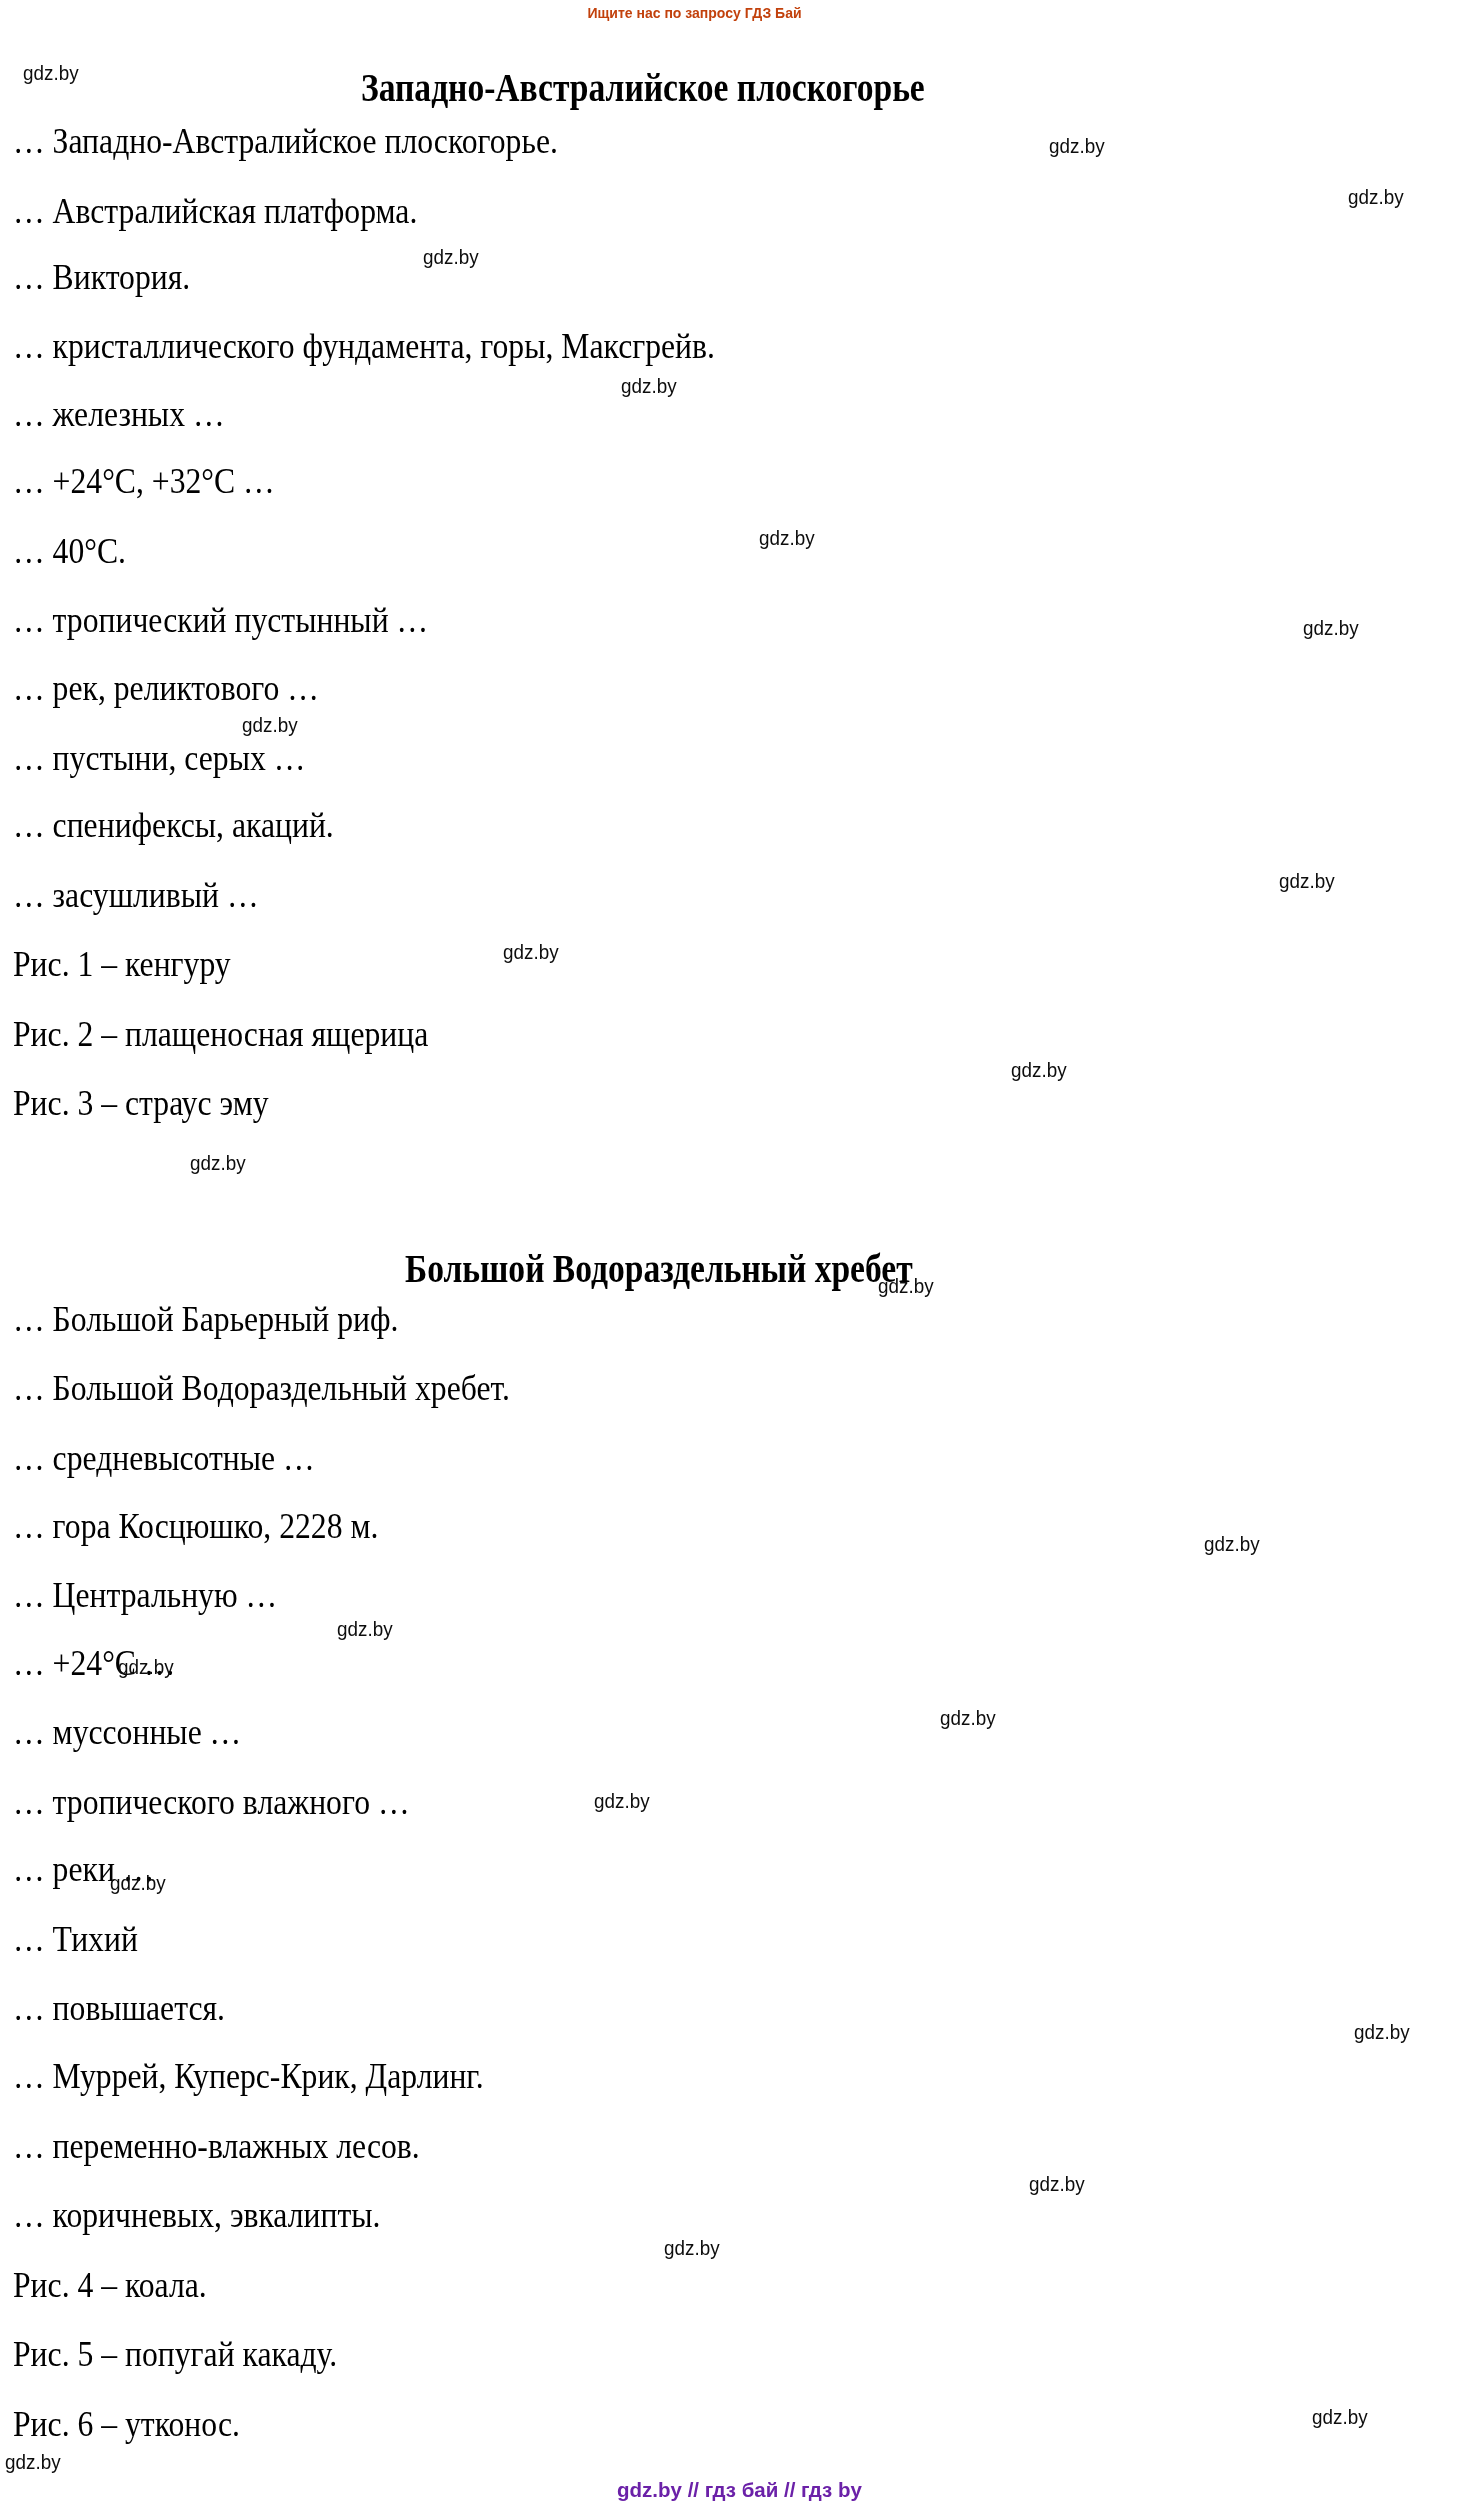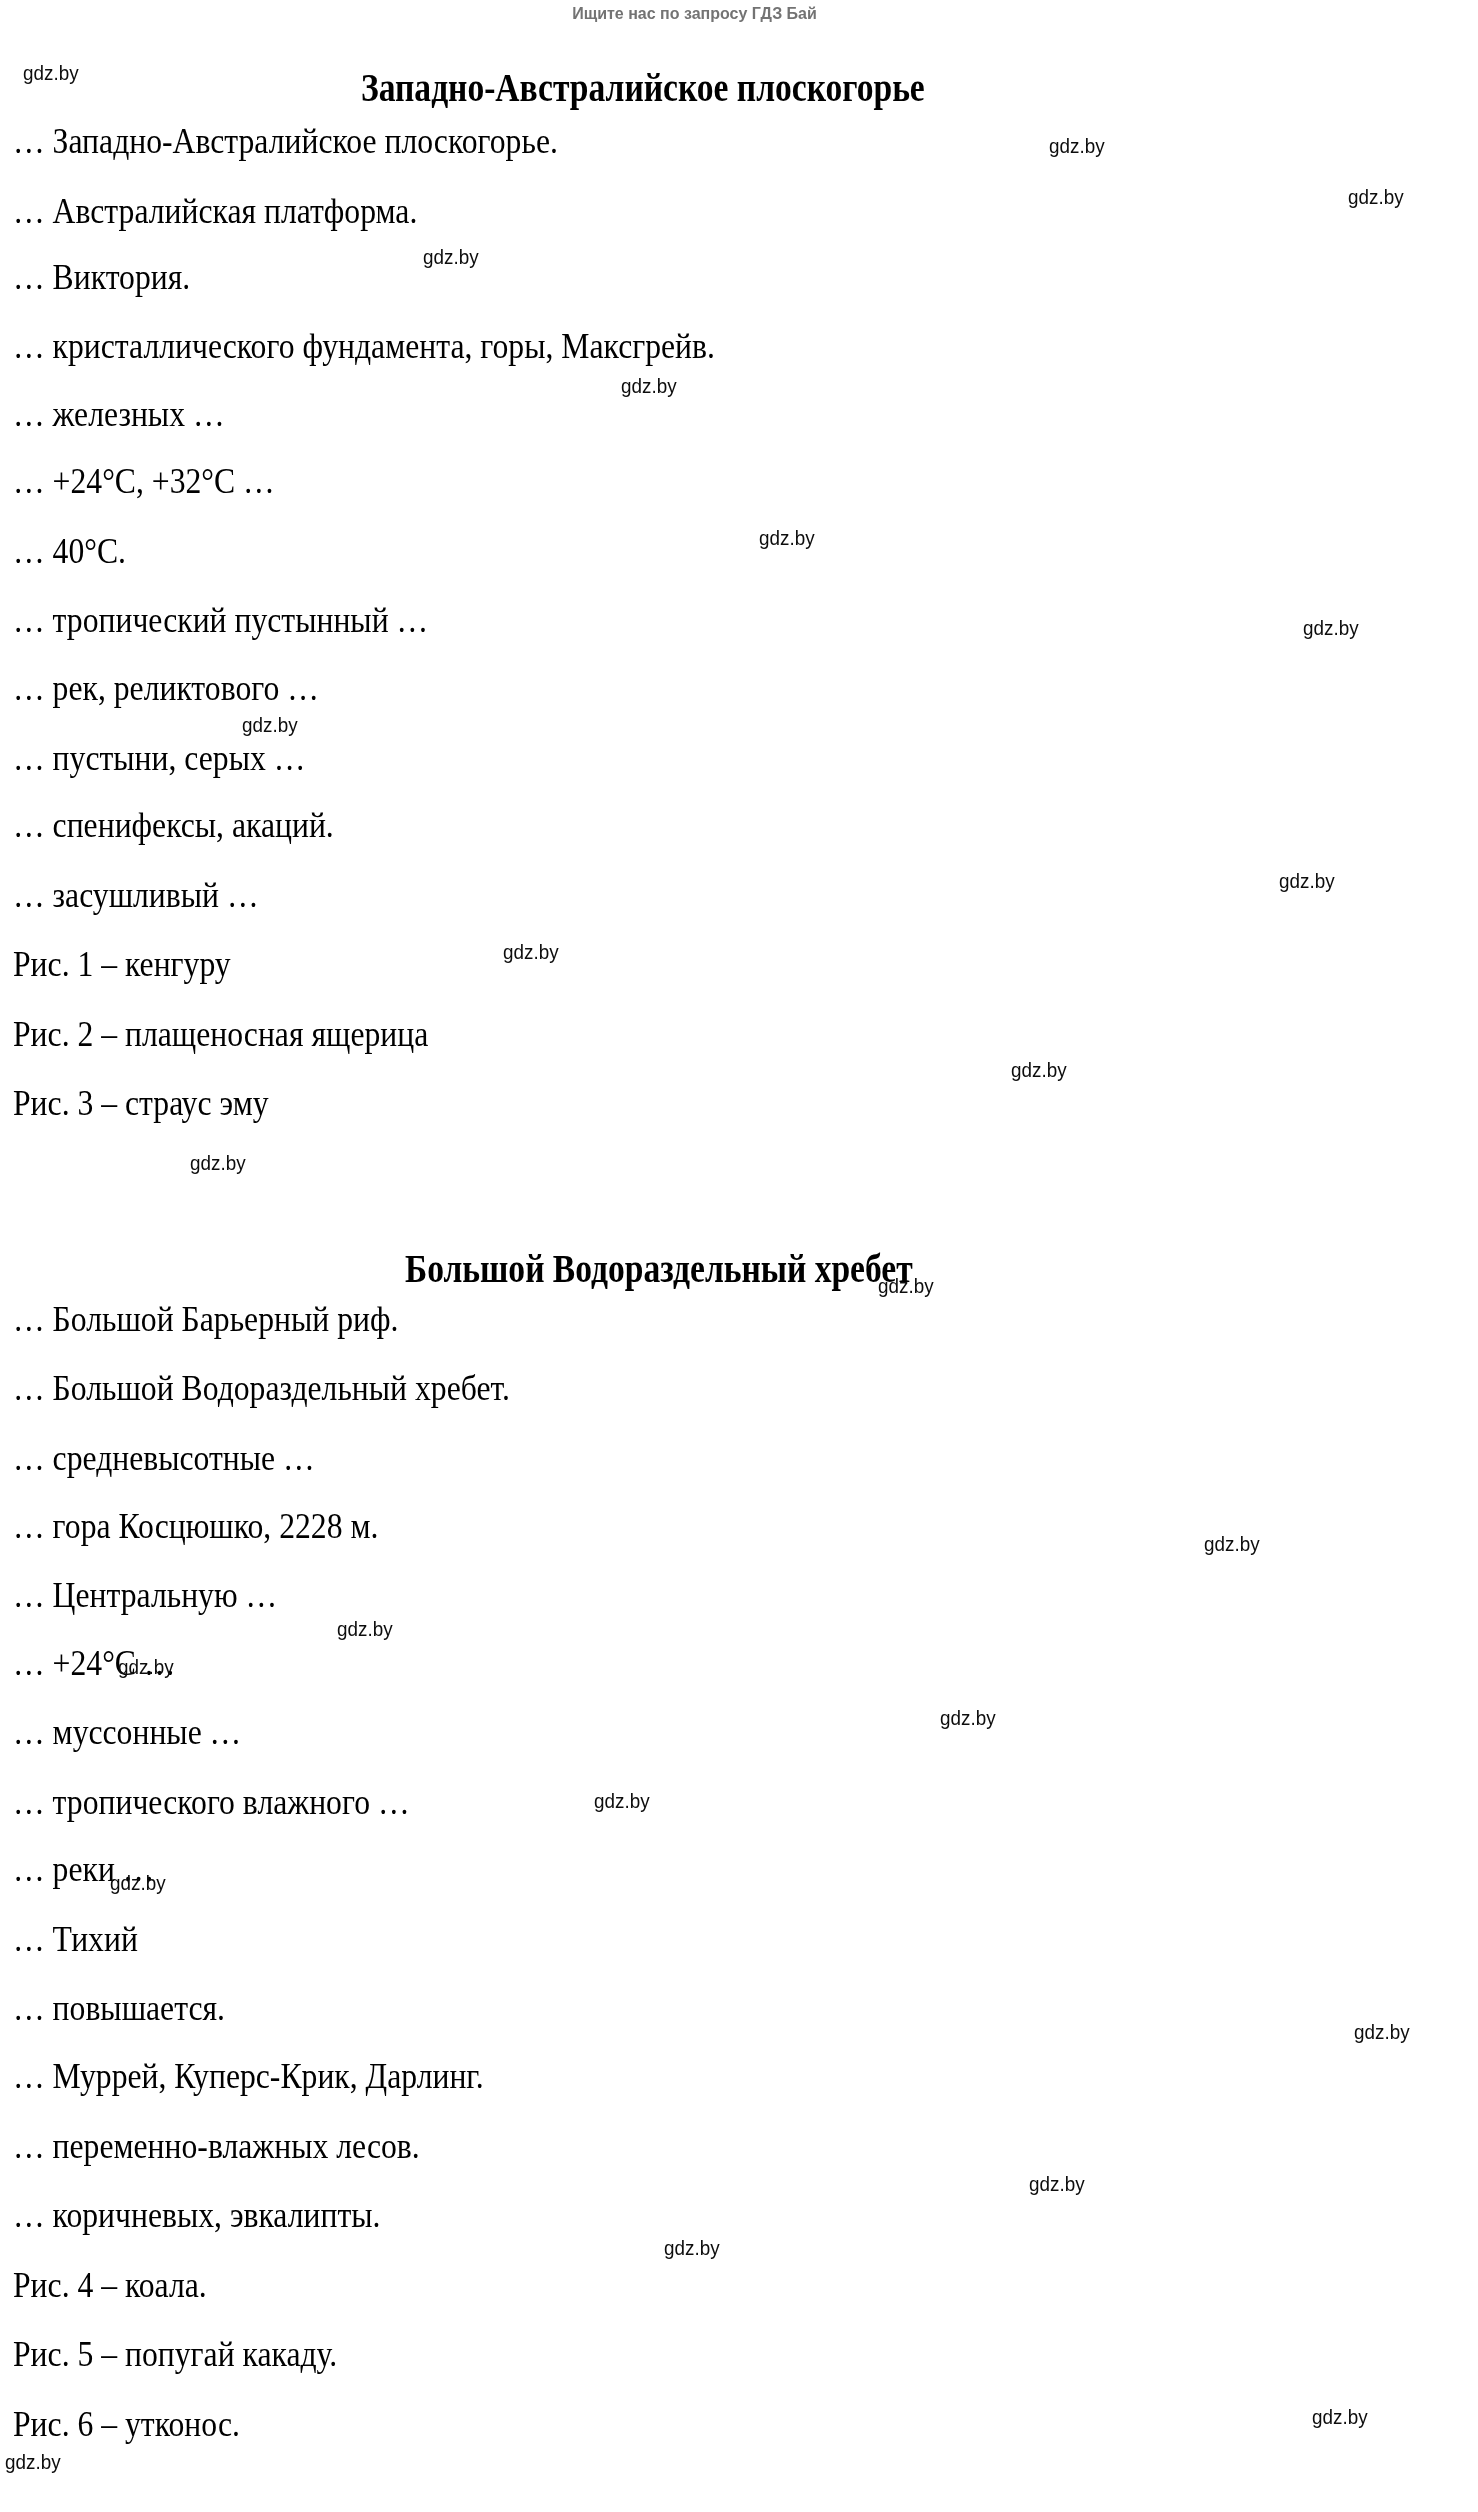--- a/index.html
+++ b/index.html
@@ -18,23 +18,23 @@
 
   
   #promo-banner {
     position: absolute;
     top: 0px;
     left: 0;
     width: 1389px;
     text-align: center;
     font-family: "Liberation Sans", sans-serif;
     font-weight: bold;
-    font-size: 16px;
+    font-size: 14px;
     line-height: 27px;
-    color: #737373;
+    color: #c2410c;
     white-space: nowrap;
   }
 
   
   .section-heading {
     position: absolute;
     font-family: "Liberation Serif", serif;
     font-weight: bold;
     font-size: 39px;
     line-height: 45px;
@@ -151,15 +151,16 @@
       <div class="watermark" style="left: 940px; top: 1706px;">gdz.by</div>
       <div class="watermark" style="left: 594px; top: 1789px;">gdz.by</div>
       <div class="watermark" style="left: 110px; top: 1871px;">gdz.by</div>
       <div class="watermark" style="left: 1354px; top: 2020px;">gdz.by</div>
       <div class="watermark" style="left: 1029px; top: 2172px;">gdz.by</div>
       <div class="watermark" style="left: 664px; top: 2236px;">gdz.by</div>
       <div class="watermark" style="left: 1312px; top: 2405px;">gdz.by</div>
       <div class="watermark" style="left: 4.5px; top: 2450px;">gdz.by</div>
     </div>
 
+  <div id="footer-strip">gdz.by  //  гдз бай  //  гдз by</div>
 
 </div>
 
 
 </body></html>

